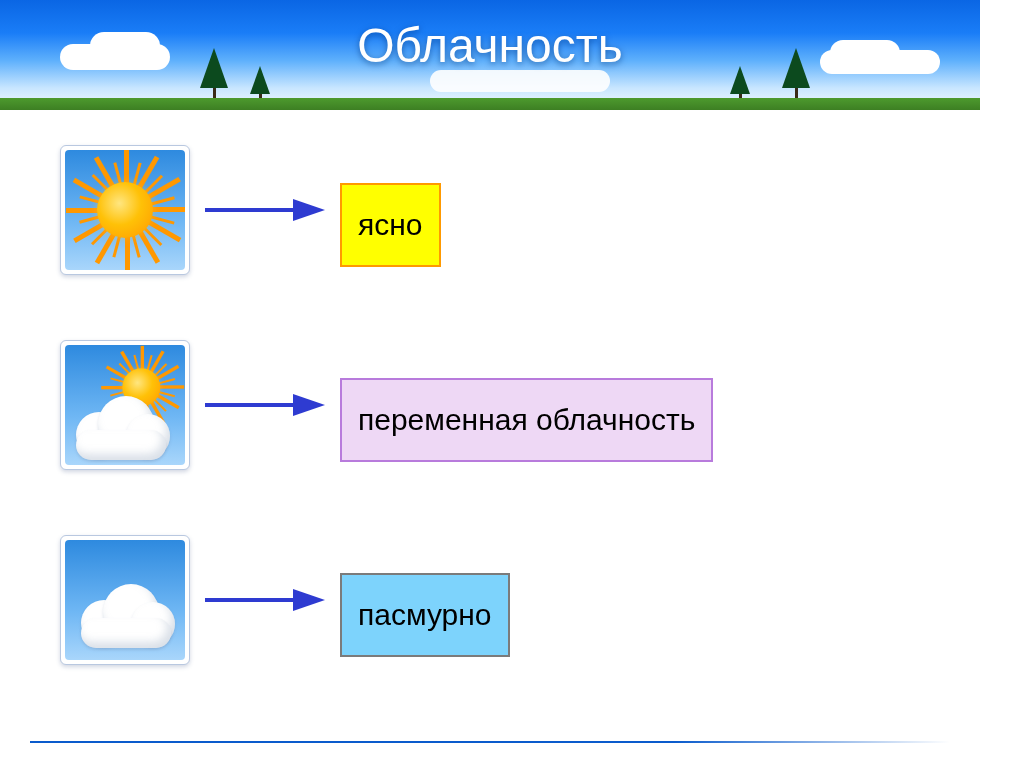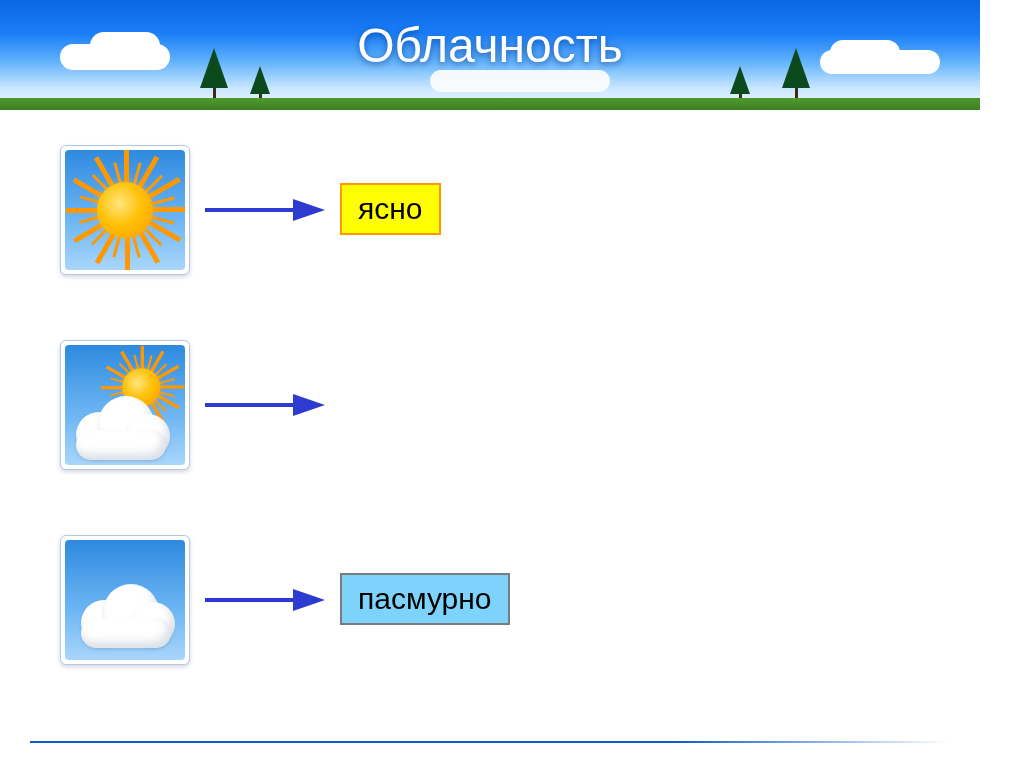--- a/index.html
+++ b/index.html
@@ -64,21 +64,21 @@
   }
   .arrow .head {
     position:absolute; right:0; top:-6px; width:0; height:0;
     border-top:11px solid transparent; border-bottom:11px solid transparent;
     border-left:32px solid #2e3bd1;
   }
 
   
   .label {
     position:absolute; top:48px; left:300px;
-    font-size:30px; color:#000; padding:6px 16px; border-width:2px; border-style:solid;
+    font-size:30px; color:#000; padding:22px 16px; border-width:2px; border-style:solid;
     line-height:1.2;
   }
   .label.yellow { background:#ffff00; border-color:#ff9900; }
   .label.violet { background:#eed8f5; border-color:#b87bdc; }
   .label.gray   { background:#7dd3fc; border-color:#7b7b7b; }
 
   
   .sun-core {
     position:absolute; left:50%; top:50%; width:56px; height:56px; margin:-28px 0 0 -28px;
     border-radius:50%;
@@ -223,20 +223,21 @@
               <div class="puff p2"></div>
             <div class="puff p3"></div>
               <div class="puff p4"></div>
           </div>
         </div>
       </div>
       <div class="arrow">
         <div class="shaft"></div>
           <div class="head"></div>
       </div>
+      <div class="label violet">переменная облачность</div>
     </div>
 
     <div class="row">
       <div class="icon-box">
         <div class="icon-inner">
           <div class="cloud">
             <div class="puff p1"></div>
               <div class="puff p2"></div>
             <div class="puff p3"></div>
               <div class="puff p4"></div>

